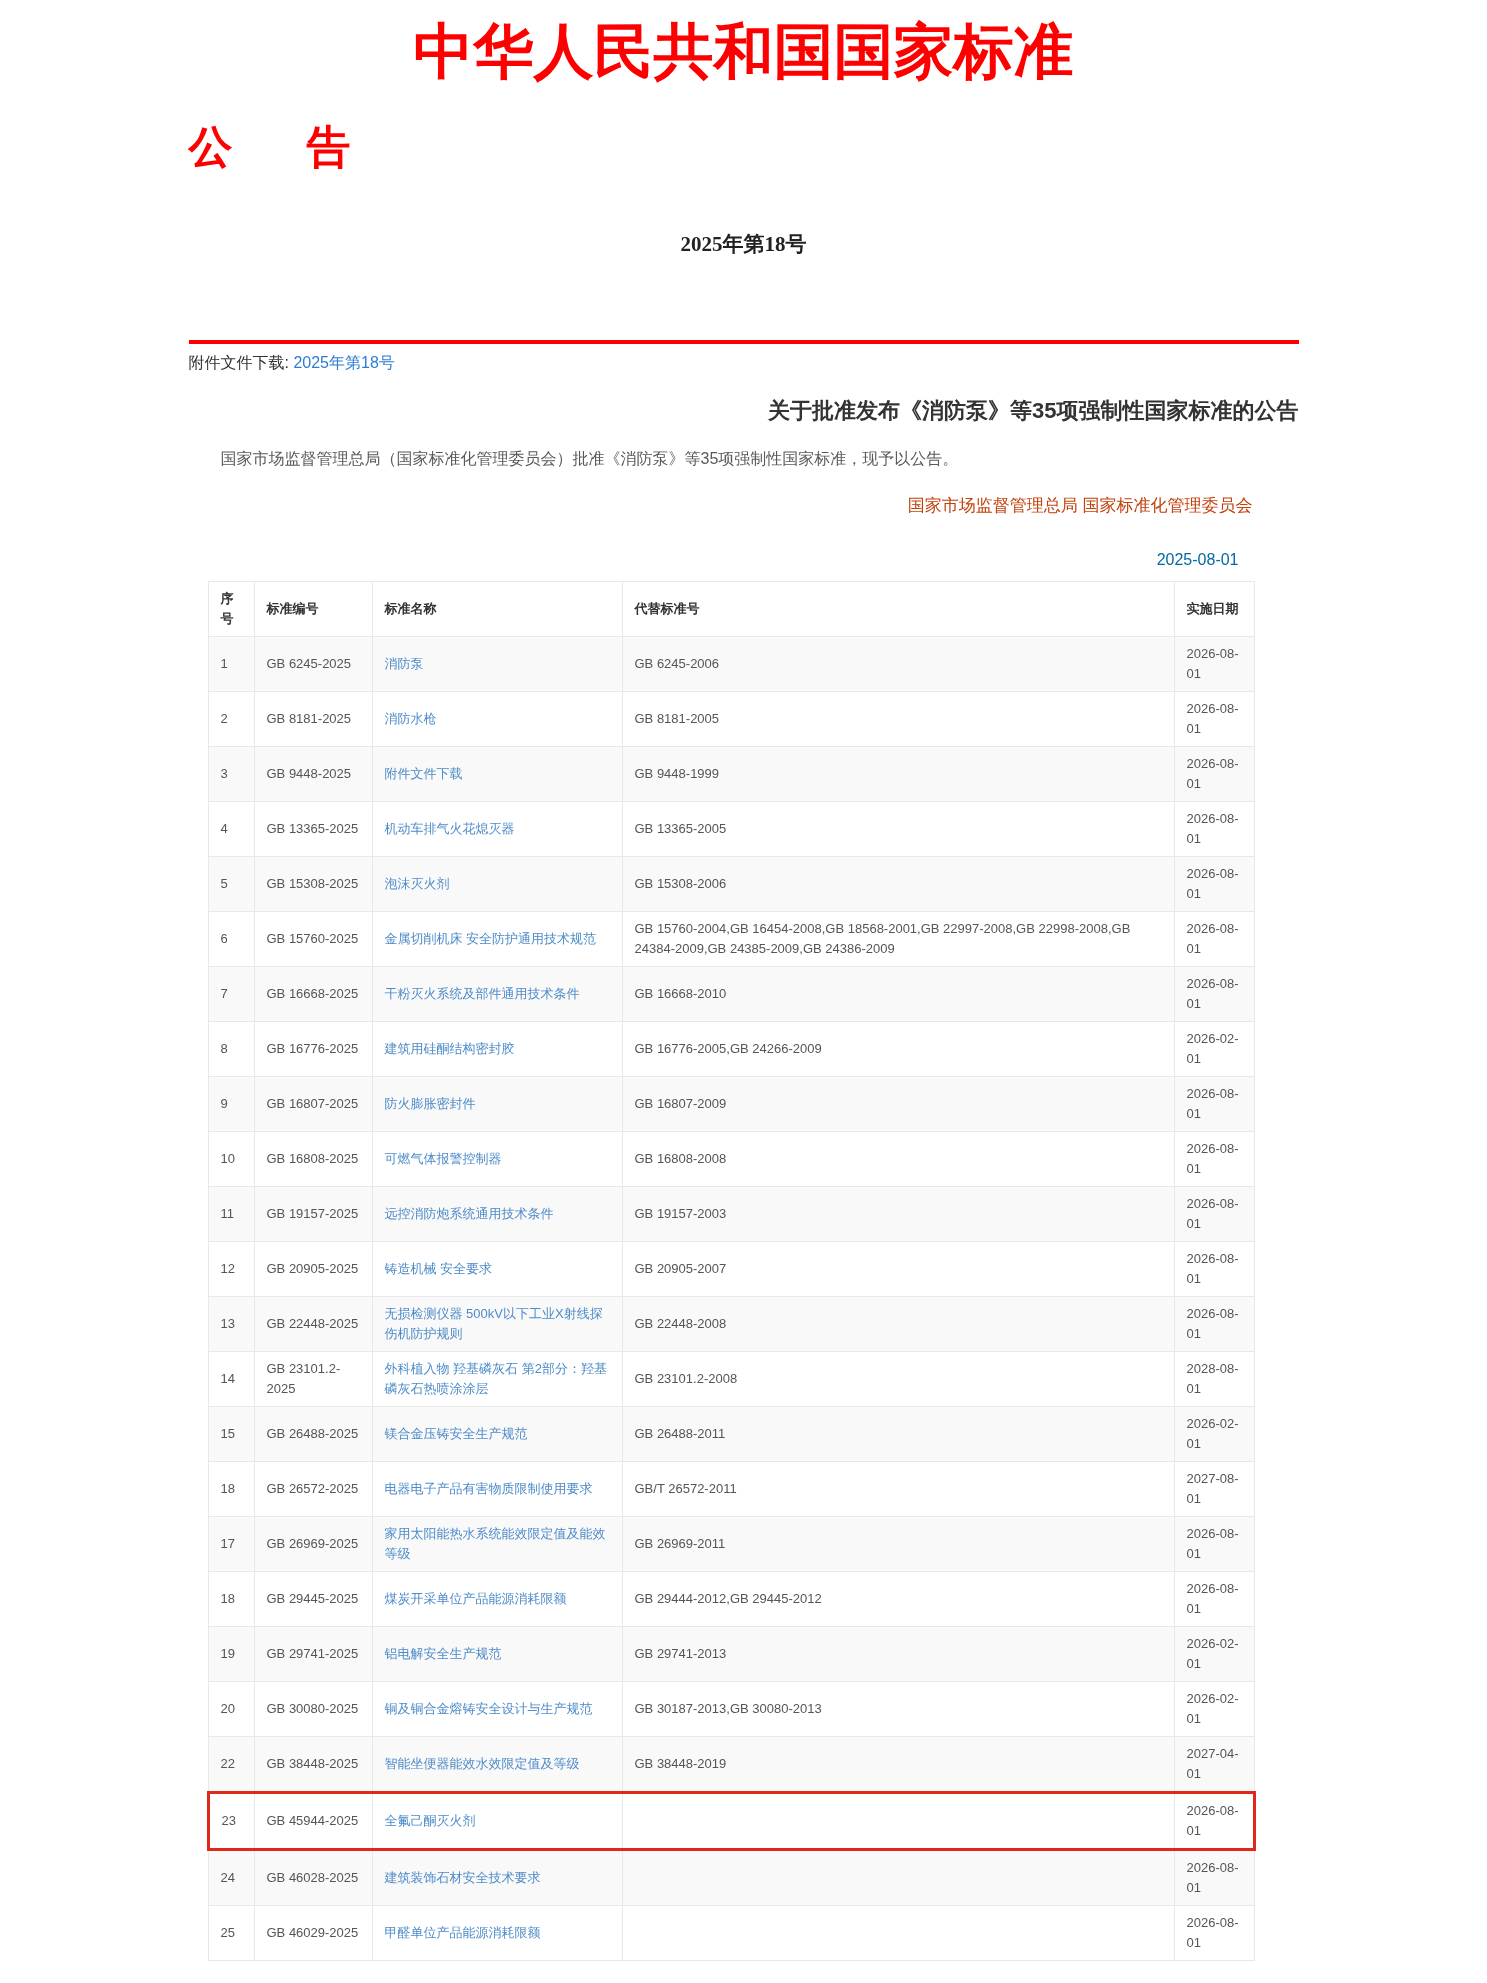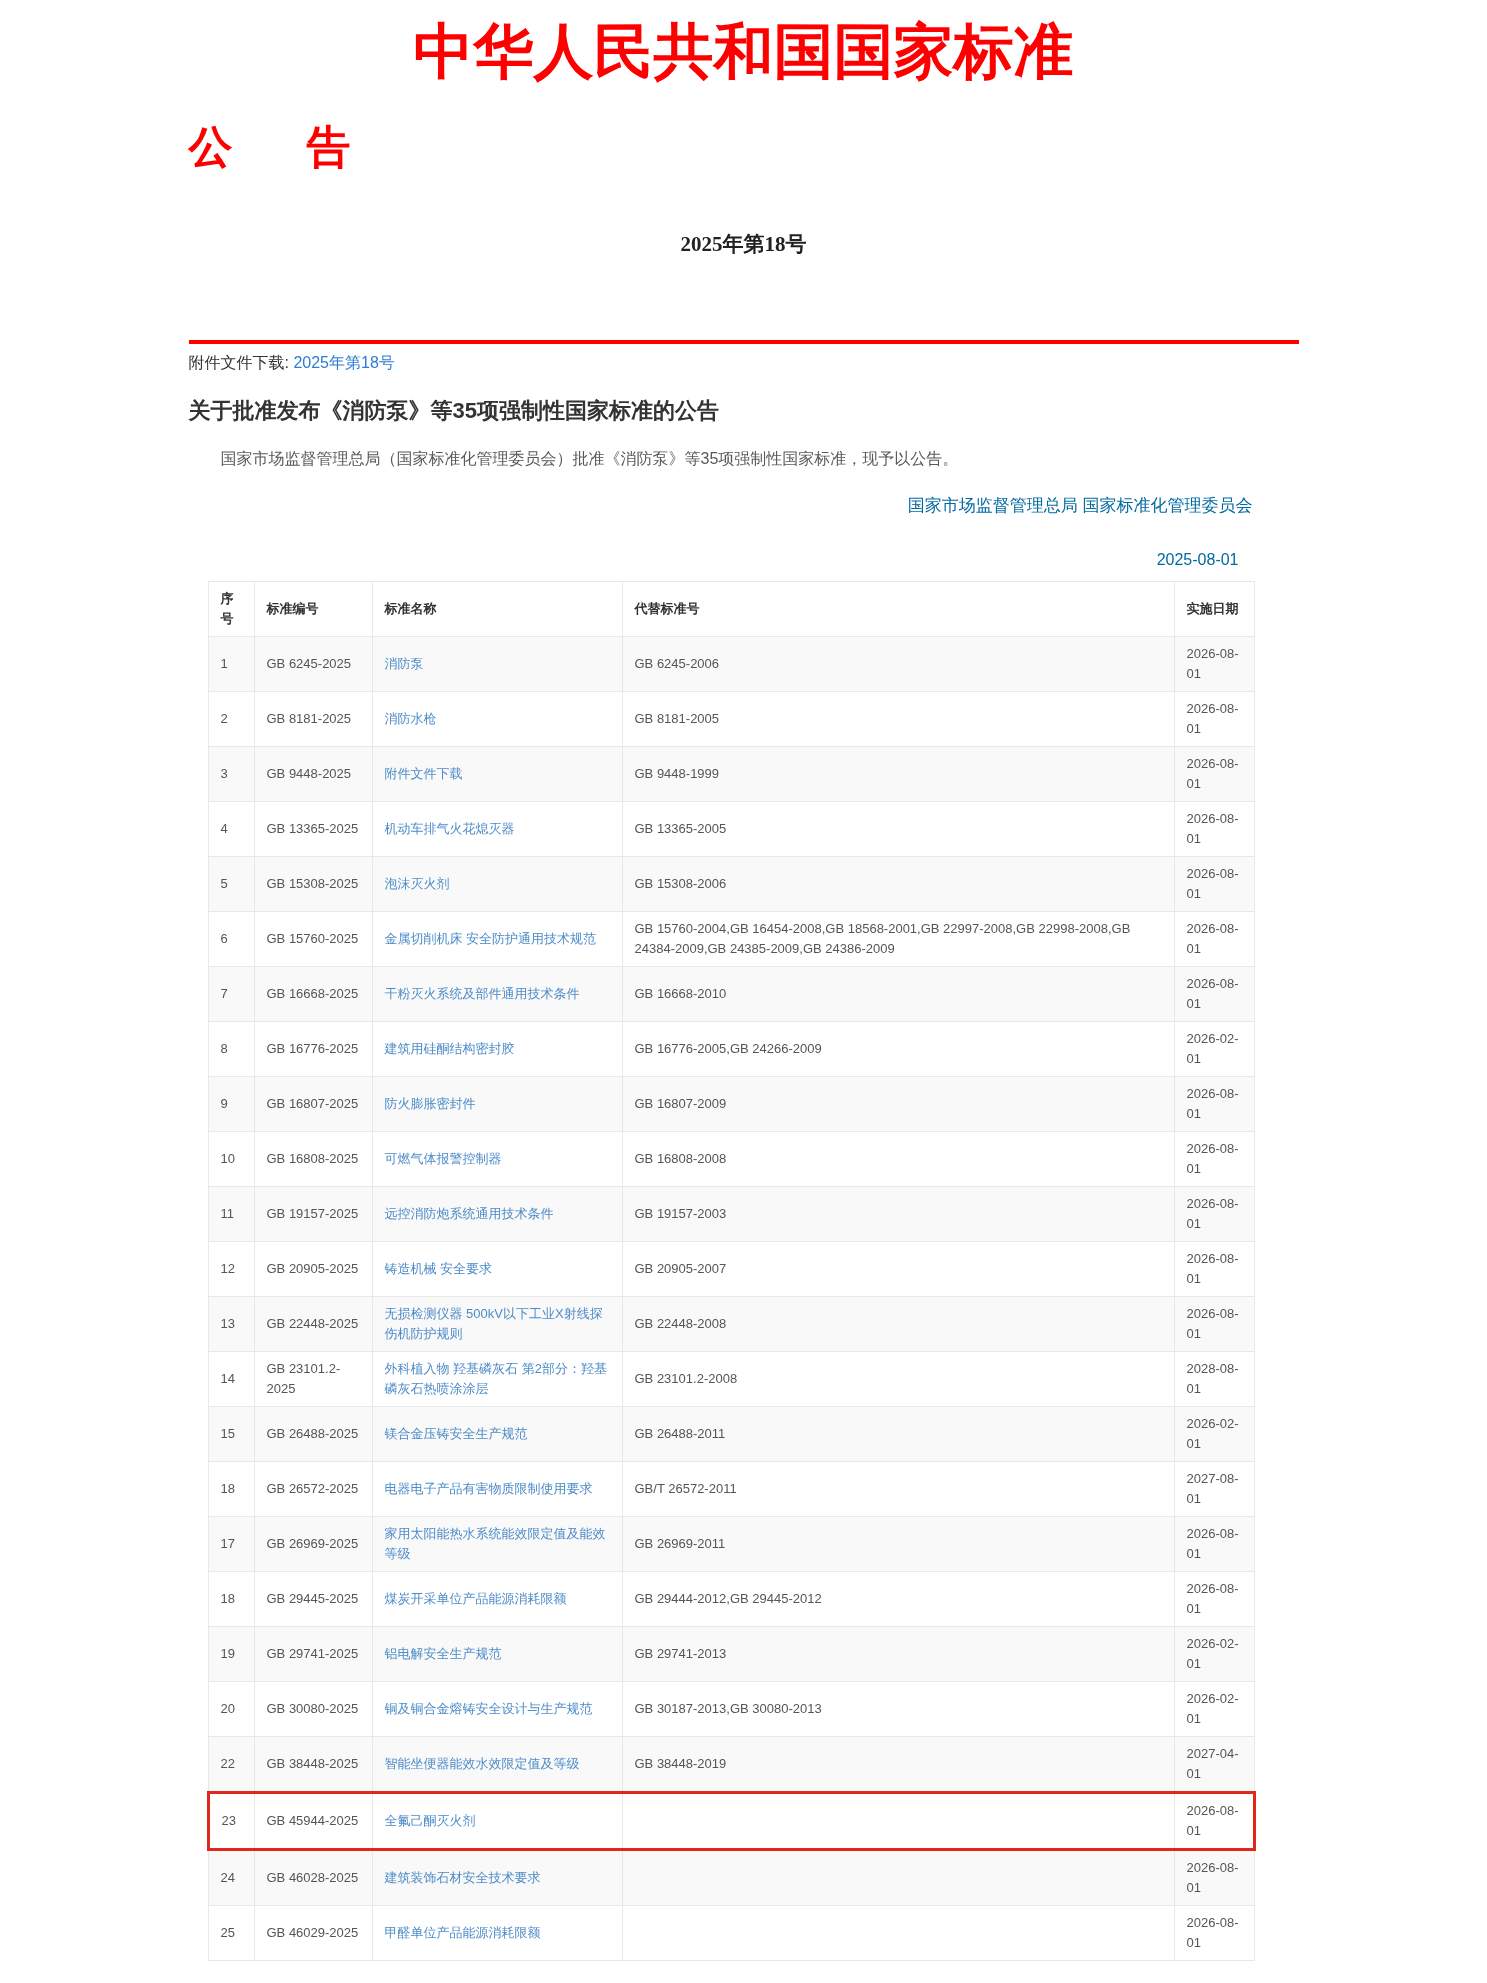--- a/index.html
+++ b/index.html
@@ -62,41 +62,41 @@
     font-size:16px;
     color:#333333;
   }
   .attachment a{
     color:var(--att-blue);
     text-decoration:none;
     cursor:pointer;
   }
   .article-title{
     margin:22px 0 0 0;
-    text-align:left;
+    text-align:right;
     font-size:22px;
     font-weight:bold;
     color:#333333;
   }
   .article-body{
     margin:20px 0 0 0;
     text-indent:2em;
     font-size:16px;
     line-height:1.6;
     color:#595959;
   }
   .doc-block{
     width:1046px;
     margin-left:18px;
   }
   .signature{
     margin-top:22px;
     text-align:right;
     font-size:17px;
-    color:#0369a1;
+    color:#c2410c;
   }
   .pub-date{
     margin-top:34px;
     text-align:right;
     font-size:16px;
     color:#0369a1;
     padding-right:14px;
   }
   table.standards{
     margin-top:12px;

